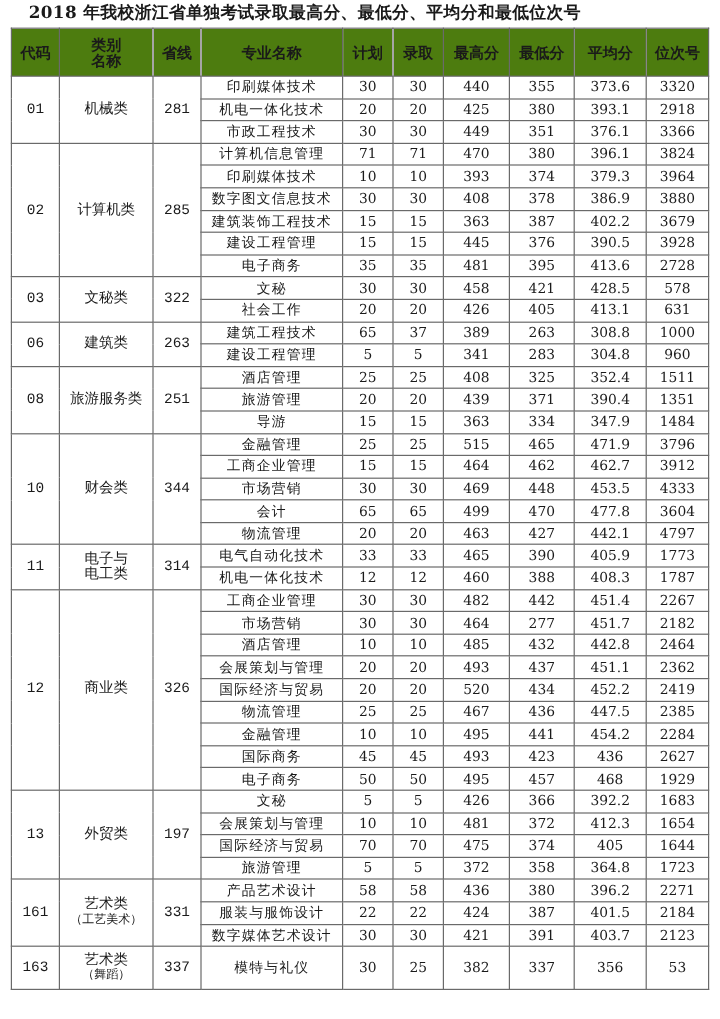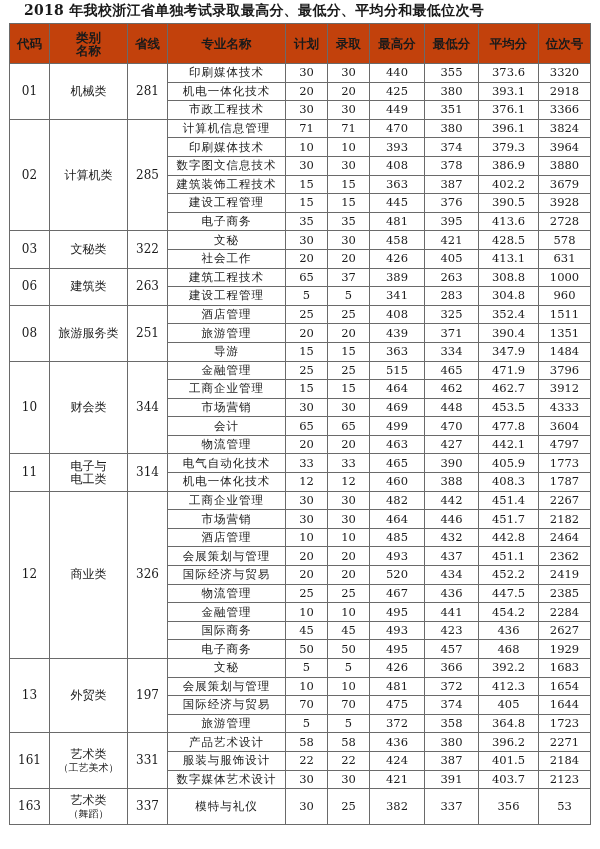--- a/index.html
+++ b/index.html
@@ -4,23 +4,23 @@
 <style>
   html, body { margin:0; padding:0; background:#ffffff; }
   body { width:600px; height:849px; position:relative; overflow:hidden;
          font-family: "DejaVu Serif", "Liberation Serif", serif; color:#1a1a1a; }
   .title { position:absolute; left:0; top:2px; width:508px; text-align:center;
            font-size:14px; font-weight:bold; letter-spacing:0.3px; }
   table { position:absolute; left:9px; top:23px; border-collapse:collapse;
           table-layout:fixed; width:581px; }
   th, td { border:1px solid #6a6a6a; text-align:center; padding:0; font-size:11.5px;
            line-height:13px; overflow:hidden; white-space:nowrap; }
-  th { background:#c2410c; font-weight:bold; height:39px; font-size:12.5px; }
+  th { background:#4d7c0f; font-weight:bold; height:39px; font-size:12.5px; }
   td { height:17.6px; }
-  td.grp { font-size:12px; }
+  td.grp { font-size:12px;font-family:Liberation Mono, monospace; }
   td.major { font-size:11.5px; letter-spacing:1px; }
   .small { font-size:10px;text-align:center; }
 </style>
 </head>
 <body>
 
 <div class="title">2018 年我校浙江省单独考试录取最高分、最低分、平均分和最低位次号</div>
 
 <table>
   <colgroup>
@@ -308,21 +308,21 @@
         <td>482</td>
         <td>442</td>
         <td>451.4</td>
         <td>2267</td>
       </tr>
       <tr>
         <td class="major">市场营销</td>
         <td>30</td>
         <td>30</td>
         <td>464</td>
-        <td>446</td>
+        <td>277</td>
         <td>451.7</td>
         <td>2182</td>
       </tr>
       <tr>
         <td class="major">酒店管理</td>
         <td>10</td>
         <td>10</td>
         <td>485</td>
         <td>432</td>
         <td>442.8</td>

